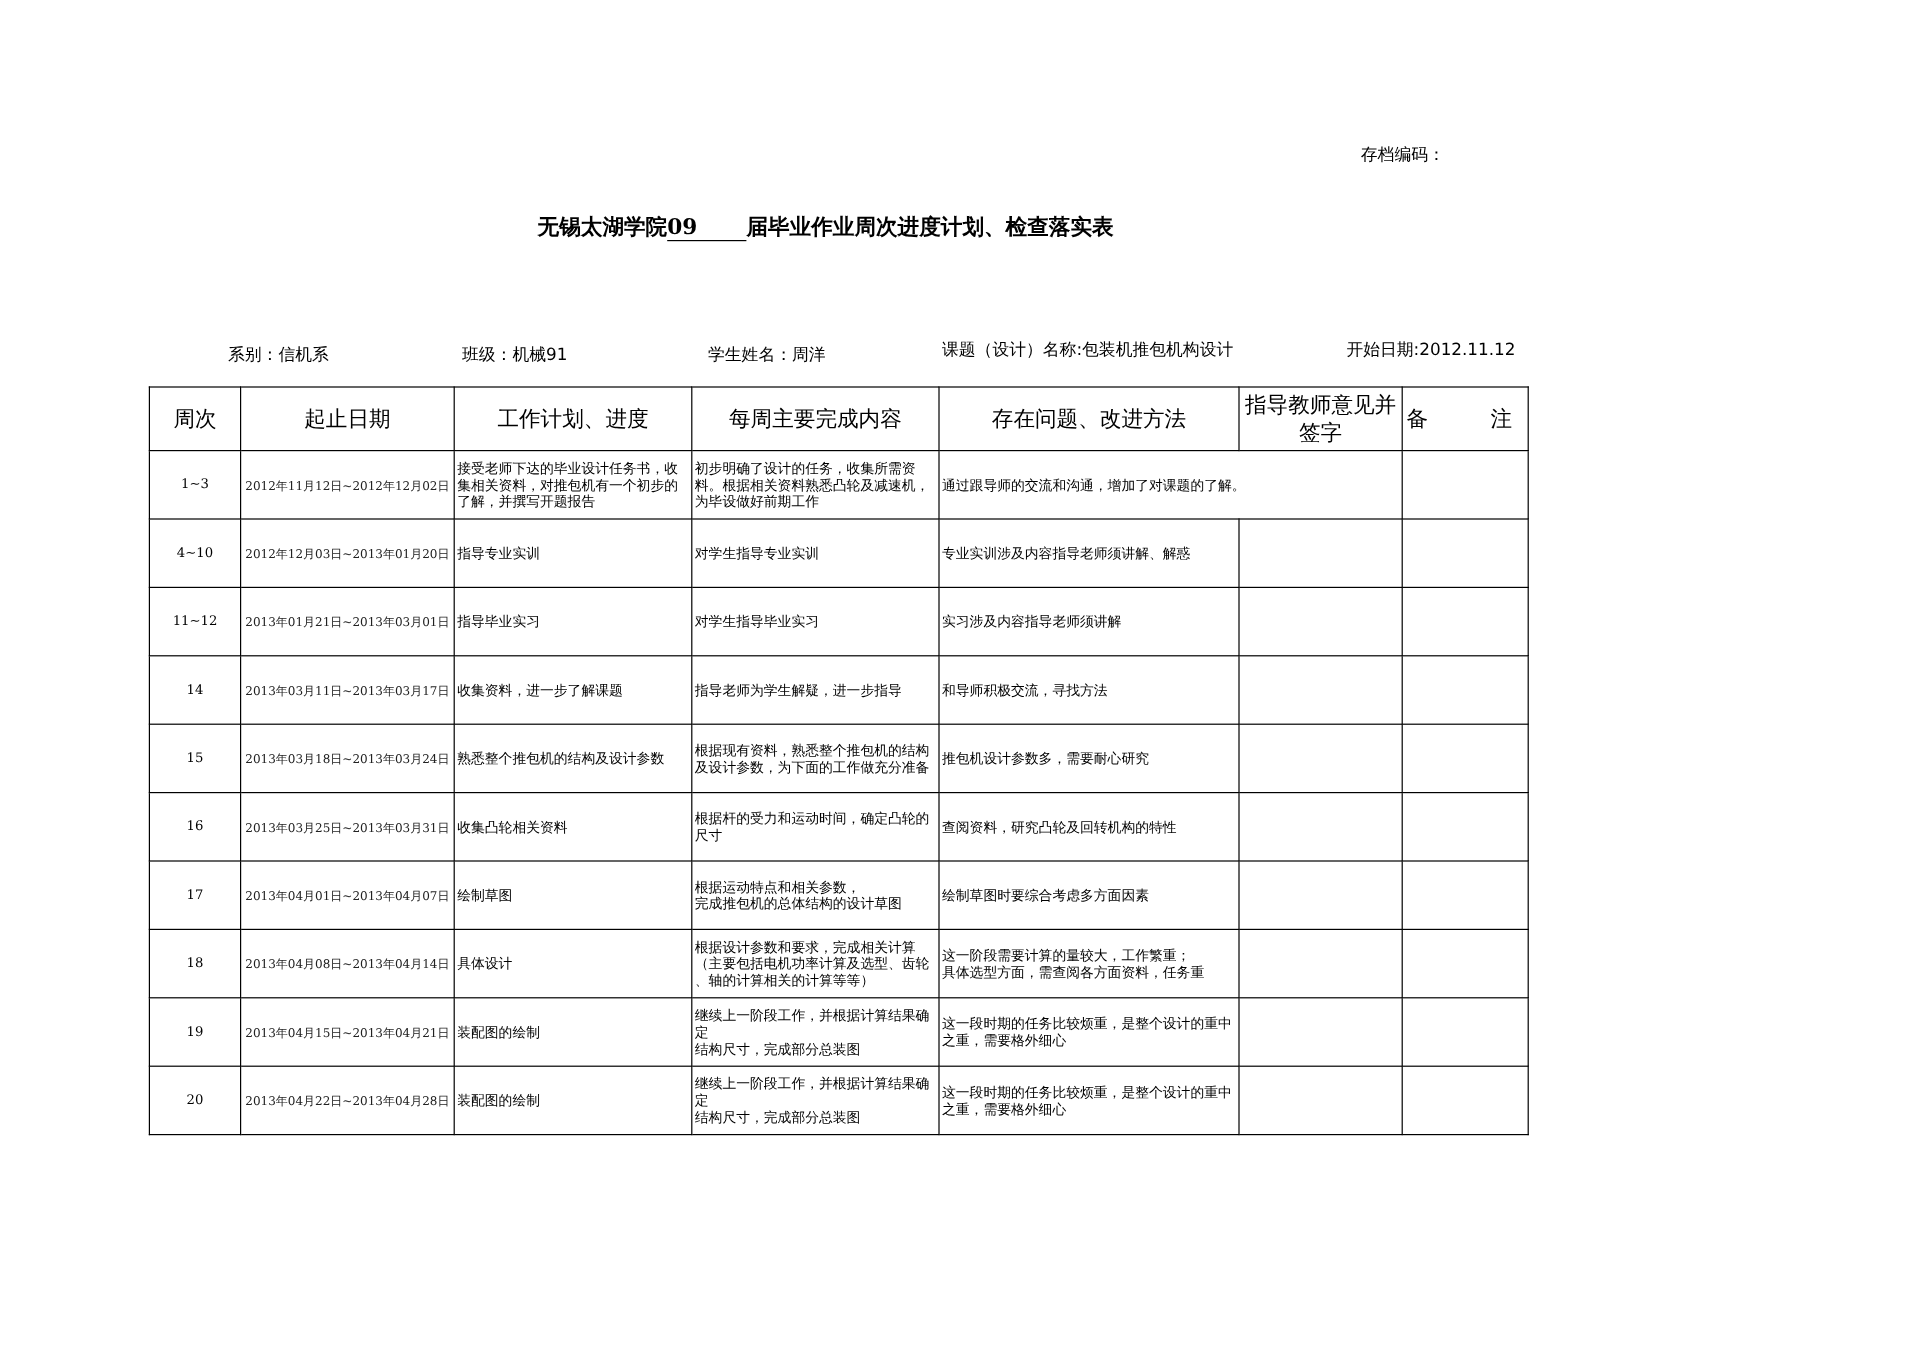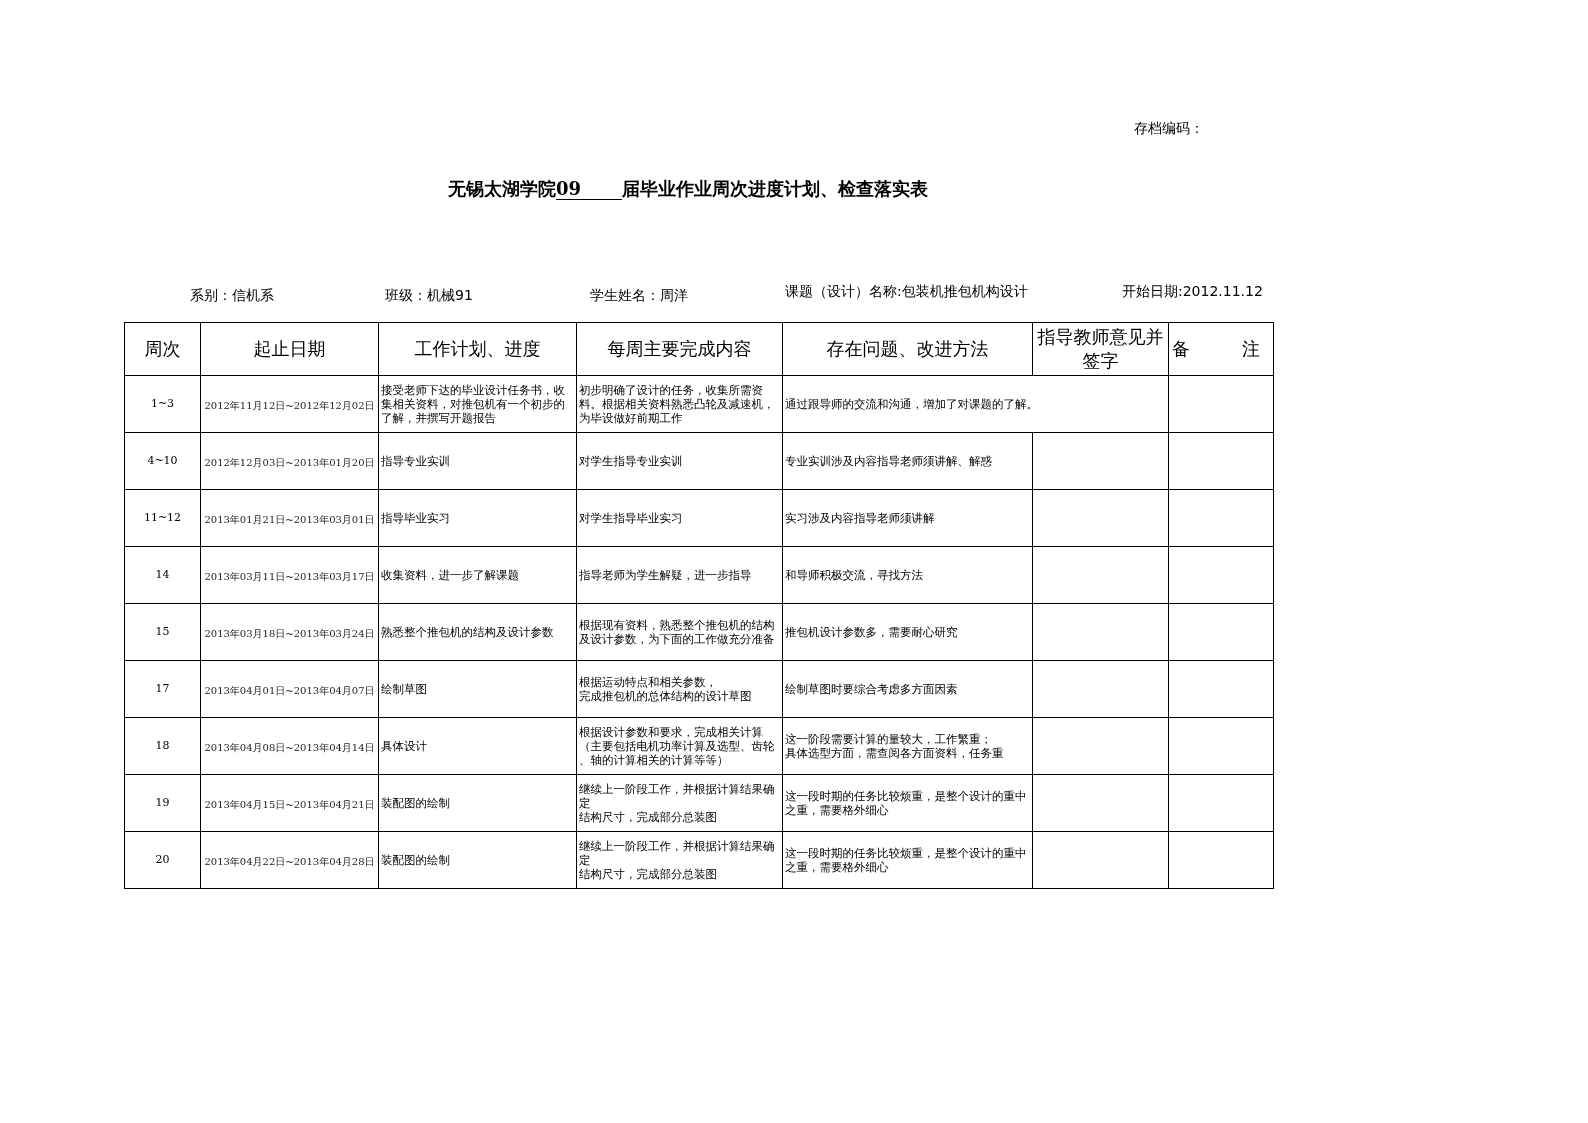--- a/index.html
+++ b/index.html
@@ -101,20 +101,29 @@
       <td class="c-week">15</td>
       <td class="c-date">2013年03月18日~2013年03月24日</td>
       <td>熟悉整个推包机的结构及设计参数</td>
       <td class="pre">根据现有资料，熟悉整个推包机的结构
 及设计参数，为下面的工作做充分准备</td>
       <td>推包机设计参数多，需要耐心研究</td>
       <td></td>
       <td></td>
     </tr>
     <tr>
+      <td class="c-week">16</td>
+      <td class="c-date">2013年03月25日~2013年03月31日</td>
+      <td>收集凸轮相关资料</td>
+      <td>根据杆的受力和运动时间，确定凸轮的尺寸</td>
+      <td>查阅资料，研究凸轮及回转机构的特性</td>
+      <td></td>
+      <td></td>
+    </tr>
+    <tr>
       <td class="c-week">17</td>
       <td class="c-date">2013年04月01日~2013年04月07日</td>
       <td>绘制草图</td>
       <td class="pre">根据运动特点和相关参数，
 完成推包机的总体结构的设计草图</td>
       <td>绘制草图时要综合考虑多方面因素</td>
       <td></td>
       <td></td>
     </tr>
     <tr>

